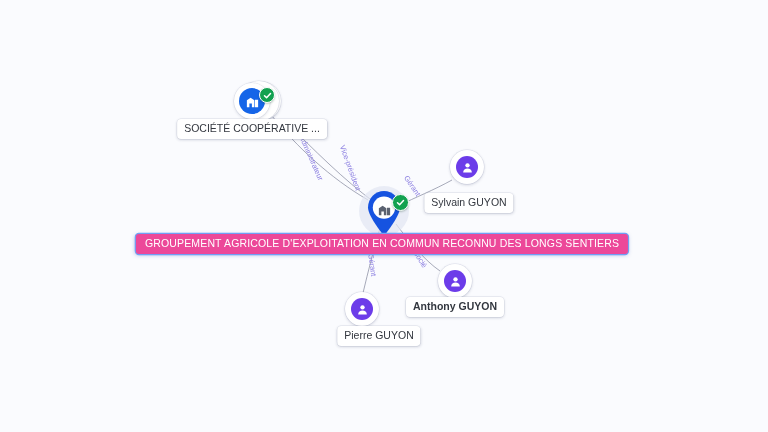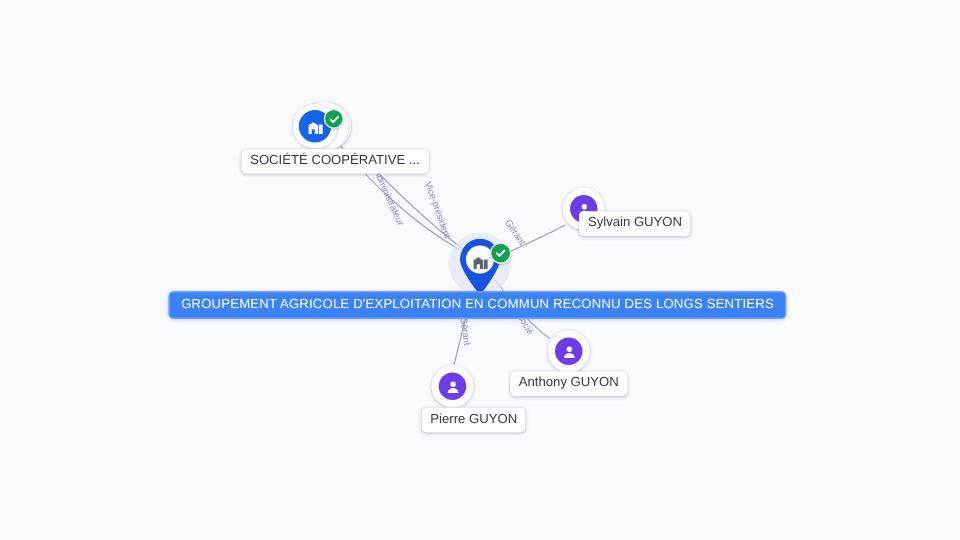--- a/index.html
+++ b/index.html
@@ -136,21 +136,21 @@
     background: #ffffff;
     color: #33373f;
     font-size: 10.5px;
     line-height: 1;
     padding: 4px 7px 5px 7px;
     border-radius: 4px;
     box-shadow: 0 1px 3px rgba(40,50,90,0.2), 0 0 0 0.5px rgba(150,158,185,0.25);
     transform: translateX(-50%);
   }
   .node-label.selected {
-    background: #3b82f6;
+    background: #ec4899;
     color: #ffffff;
     letter-spacing: 0.15px;
     font-size: 10.5px;
     padding: 4px 9px 5px 9px;
     border-radius: 3px;
     box-shadow: 0 0 0 1.2px #6fa0f5, 0 1px 4px rgba(30,70,180,0.35);
   }
 
   
   .edge-label {
@@ -195,21 +195,21 @@
           <path d="M3 21V10l6-4 6 4v11h-4v-6H7v6H3z"></path>
           <path d="M16 21V9h5v12h-5zm1.2-9.4h2.6v1.4h-2.6v-1.4zm0 3h2.6V16h-2.6v-1.4z" fill="#ffffff"></path>
         </svg>
       </div>
     </div>
     <div class="stack-badge">
       <svg width="9" height="9" viewBox="0 0 24 24" fill="none" stroke="#ffffff" stroke-width="4" stroke-linecap="round" stroke-linejoin="round">
         <polyline points="4,12.5 9.5,18 20,6.5"></polyline>
       </svg>
     </div>
-    <div class="node-label" style="left:0px; top:18px;margin-left:16px;">SOCIÉTÉ COOPÉRATIVE ...</div>
+    <div class="node-label" style="left:0px; top:18px;">SOCIÉTÉ COOPÉRATIVE ...</div>
   </div>
 
   <div class="node" style="left:384px; top:211px;">
     <div class="pin-halo"></div>
     <div class="pin-shape">
       <svg width="38" height="46" viewBox="0 0 38 46">
         <path d="M19 46 C19 46 3 26.5 3 17.6 C3 8.4 10.2 1 19 1 C27.8 1 35 8.4 35 17.6 C35 26.5 19 46 19 46 Z" fill="#1653e0"></path>
         <circle cx="19" cy="17.6" r="11.2" fill="#ffffff"></circle>
       </svg>
     </div>
@@ -230,33 +230,33 @@
 
   <div class="node" style="left:467px; top:167px;">
     <div class="person-marker">
       <div class="person-disc">
         <svg width="13" height="13" viewBox="0 0 24 24" fill="#ffffff">
           <circle cx="12" cy="8" r="4"></circle>
           <path d="M4 21c0-4.4 3.6-7 8-7s8 2.6 8 7H4z"></path>
         </svg>
       </div>
     </div>
-    <div class="node-label" style="left:2px; top:2px;margin-left:39px;">Sylvain GUYON</div>
+    <div class="node-label" style="left:2px; top:26px;">Sylvain GUYON</div>
   </div>
 
   <div class="node" style="left:455px; top:281px;">
     <div class="person-marker">
       <div class="person-disc">
         <svg width="13" height="13" viewBox="0 0 24 24" fill="#ffffff">
           <circle cx="12" cy="8" r="4"></circle>
           <path d="M4 21c0-4.4 3.6-7 8-7s8 2.6 8 7H4z"></path>
         </svg>
       </div>
     </div>
-    <div class="node-label" style="left:0px; top:16px;">Anthony GUYON</div>
+    <div class="node-label" style="left:0px; top:16px;font-weight:bold;">Anthony GUYON</div>
   </div>
 
   <div class="node" style="left:362px; top:309px;">
     <div class="person-marker">
       <div class="person-disc">
         <svg width="13" height="13" viewBox="0 0 24 24" fill="#ffffff">
           <circle cx="12" cy="8" r="4"></circle>
           <path d="M4 21c0-4.4 3.6-7 8-7s8 2.6 8 7H4z"></path>
         </svg>
       </div>

